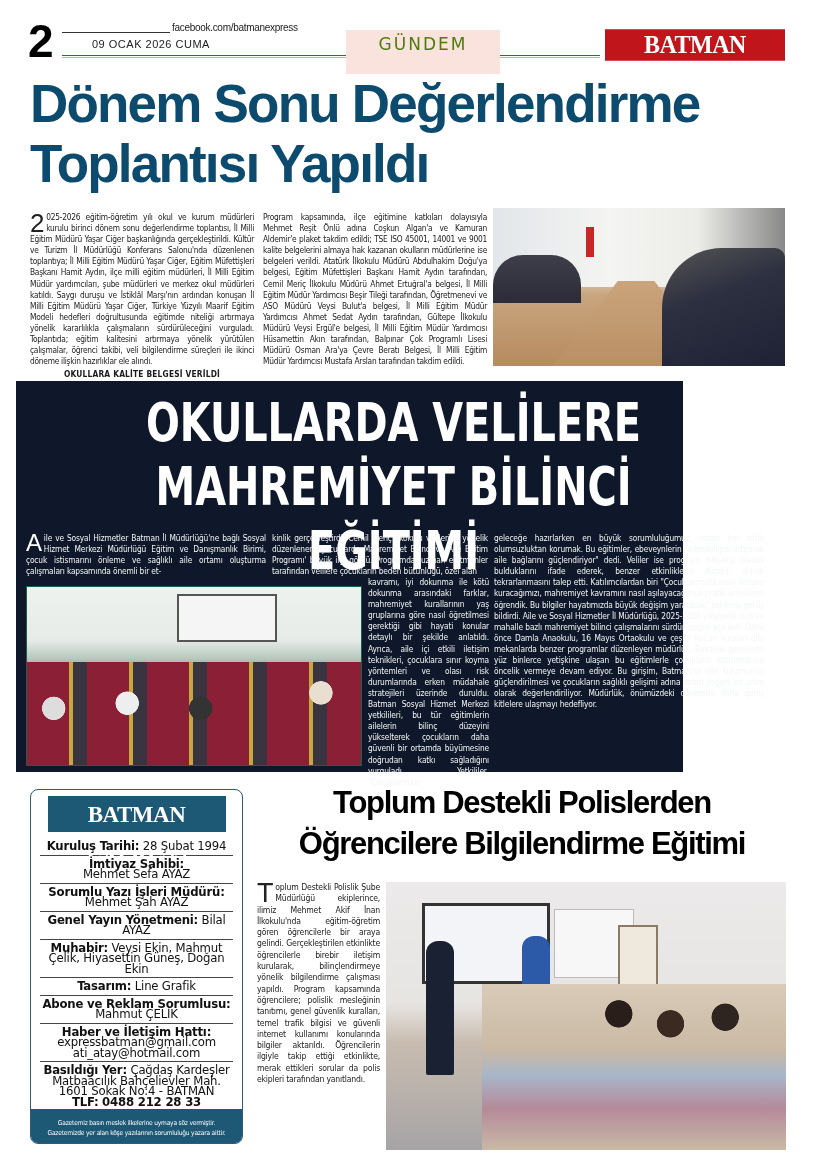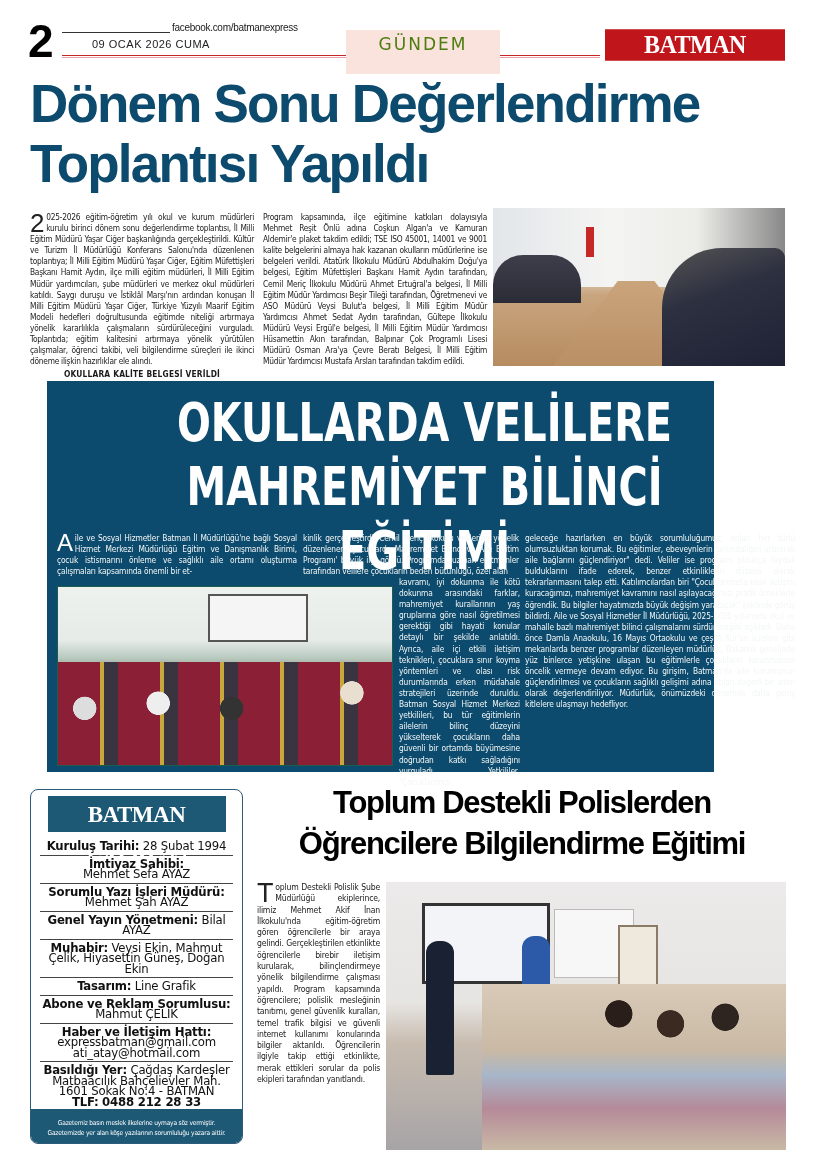--- a/index.html
+++ b/index.html
@@ -27,21 +27,21 @@
     background:
       radial-gradient(ellipse 40px 60px at 610px 120px, #3a3f5c 0%, transparent 100%),
       linear-gradient(180deg, #eef0f2 0%, #e8e6e2 35%, #c9a57e 55%, #b68b60 100%); }
   .photo-meeting .wall { position: absolute; left: 0; top: 0; width: 100%; height: 50%; background: linear-gradient(90deg, #e2e6ea, #f4f4f2 40%, #ecece8 70%, #888 100%); }
   .photo-meeting .table { position: absolute; left: 18%; top: 46%; width: 62%; height: 60%; background: linear-gradient(180deg, #caa47c, #b88d62); clip-path: polygon(40% 0, 60% 0, 100% 100%, 0 100%); }
   .photo-meeting .people-l { position: absolute; left: 0; top: 30%; width: 30%; height: 30%; background: linear-gradient(180deg, #3d3e4a, #2b2c36); border-radius: 30px 30px 0 0; }
   .photo-meeting .people-r { position: absolute; right: 0; top: 25%; width: 42%; height: 75%; background: linear-gradient(160deg, #555 0%, #2d3040 40%, #1f2235 100%); border-radius: 60px 10px 0 0; }
   .photo-meeting .flag { position: absolute; left: 32%; top: 12%; width: 8px; height: 30px; background: #c62828; }
 
   
-  .green-box { position: absolute; left: 47px; top: 381px; width: 667px; height: 391px; background: #0c4a6e; }
+  .green-box { position: absolute; left: 16px; top: 381px; width: 667px; height: 391px; background: #0f172a; }
   .a2-title { position: absolute; left: 0; top: 10px; width: 755px; text-align: center; color: #fff; font-family: "DejaVu Sans Condensed", "DejaVu Sans", sans-serif; font-weight: 700; font-size: 54px; line-height: 64px; letter-spacing: 0px; transform: scaleX(0.82); transform-origin: center; }
   .a2-text { position: absolute; color: #f3f7f5; font-family: "DejaVu Sans Condensed", "DejaVu Sans", sans-serif; font-size: 8.3px; line-height: 11.1px; text-align: justify; letter-spacing: -0.15px; }
   .a2-col1 { left: 10px; top: 152px; width: 240px; }
   .a2-col2top { left: 256px; top: 152px; width: 216px; }
   .a2-col2 { left: 352px; top: 196px; width: 121px; }
   .a2-col3 { left: 478px; top: 152px; width: 270px; }
   .dropcap-w { float: left; font-size: 24px; line-height: 19px; margin-right: 2px; color: #fff; font-family: "Liberation Sans", sans-serif; }
   .photo-hall { left: 10px; top: 205px; width: 336px; height: 180px; border: 1px solid #1c5d4e;
     background: linear-gradient(180deg, #eef2ef 0%, #e6ebe8 30%, #b7c9be 40%, #6b3a3d 60%, #7b2338 100%); }
   .photo-hall .screen { position: absolute; left: 45%; top: 4%; width: 30%; height: 27%; background: #f5f5f5; border: 2px solid #555; }

